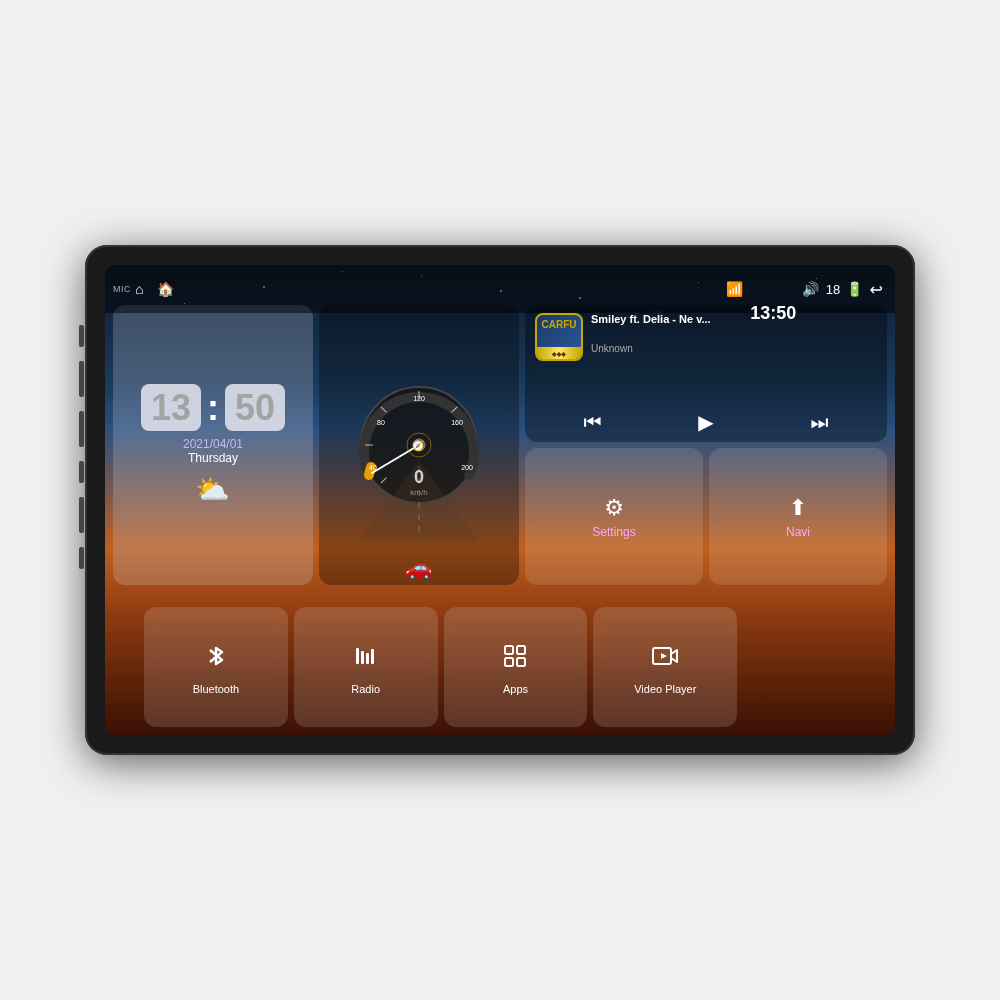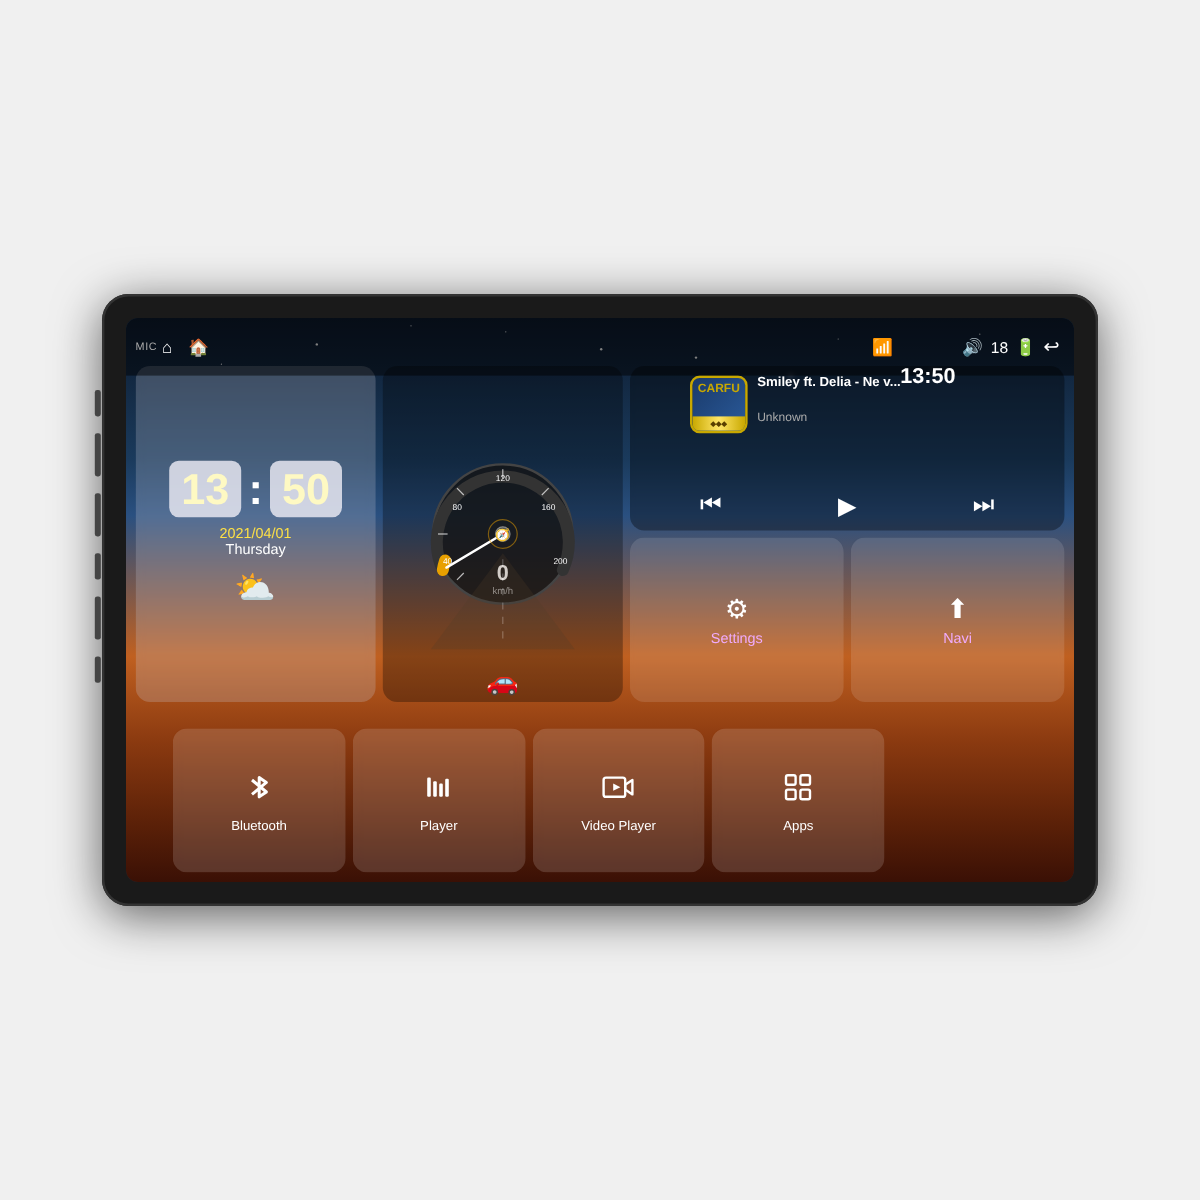--- a/index.html
+++ b/index.html
@@ -128,30 +128,30 @@
     }
     .clock-digits {
       display: flex; gap: 6px; align-items: center;
     }
     .clock-block {
       background: rgba(230,230,240,0.85);
       border-radius: 8px;
       padding: 4px 10px;
       font-size: 36px;
       font-weight: bold;
-      color: #fef9c3;
+      color: #a3a3a3;
       min-width: 56px;
       text-align: right;
       line-height: 1.1;
     }
     .clock-colon {
       font-size: 36px; font-weight: bold; color: white;
     }
     .clock-date {
-      color: #fde047; font-size: 12px; margin-top: 6px; text-align: center;
+      color: #c4b5fd; font-size: 12px; margin-top: 6px; text-align: center;
     }
     .clock-day {
       color: white; font-size: 12px; text-align: center;
     }
     .weather-icon {
       font-size: 28px; margin-top: 8px;
     }
 
     
     .speedo-widget {
@@ -183,21 +183,20 @@
     .media-logo {
       width: 48px; height: 48px;
       border-radius: 8px;
       background: linear-gradient(135deg, #1a3a6a, #2a5a9a);
       border: 2px solid #c8a800;
       display: flex; align-items: center; justify-content: center;
       font-size: 11px; font-weight: bold; color: #c8a800;
       flex-shrink: 0;
       position: relative;
       overflow: hidden;
-      margin-left: 40px;
     }
     .media-logo-ribbon {
       position: absolute; bottom: 0; left: 0; right: 0;
       height: 12px;
       background: linear-gradient(90deg, #c8a800, #ffe566, #c8a800);
       display: flex; align-items: center; justify-content: center;
       font-size: 6px; color: #5a4000;
     }
     .media-info { flex: 1; }
     .media-title { color: white; font-size: 11px; font-weight: bold; }
@@ -419,44 +418,44 @@
 
         <div class="dock-item">
           <span class="dock-icon">
             <svg width="28" height="28" viewBox="0 0 28 28">
               <rect x="4" y="6" width="3" height="16" rx="1" fill="white"></rect>
               <rect x="9" y="9" width="3" height="13" rx="1" fill="white"></rect>
               <rect x="14" y="11" width="3" height="11" rx="1" fill="white"></rect>
               <rect x="19" y="7" width="3" height="15" rx="1" fill="white"></rect>
             </svg>
           </span>
-          <span class="dock-label">Player</span>
-        </div>
-
-        <div class="dock-item">
-          <span class="dock-icon">
-            <svg width="28" height="28" viewBox="0 0 28 28">
-              <rect x="2" y="6" width="18" height="16" rx="2" fill="none" stroke="white" stroke-width="2"></rect>
-              <polygon points="20,12 26,8 26,20 20,16" fill="none" stroke="white" stroke-width="2" stroke-linejoin="round"></polygon>
-              <polygon points="10,11 10,17 16,14" fill="white"></polygon>
-            </svg>
-          </span>
-          <span class="dock-label">Video Player</span>
+          <span class="dock-label">Radio</span>
         </div>
 
         <div class="dock-item">
           <span class="dock-icon">
             <svg width="28" height="28" viewBox="0 0 28 28">
               <rect x="4" y="4" width="8" height="8" rx="1.5" fill="none" stroke="white" stroke-width="2"></rect>
               <rect x="16" y="4" width="8" height="8" rx="1.5" fill="none" stroke="white" stroke-width="2"></rect>
               <rect x="4" y="16" width="8" height="8" rx="1.5" fill="none" stroke="white" stroke-width="2"></rect>
               <rect x="16" y="16" width="8" height="8" rx="1.5" fill="none" stroke="white" stroke-width="2"></rect>
             </svg>
           </span>
           <span class="dock-label">Apps</span>
         </div>
 
+        <div class="dock-item">
+          <span class="dock-icon">
+            <svg width="28" height="28" viewBox="0 0 28 28">
+              <rect x="2" y="6" width="18" height="16" rx="2" fill="none" stroke="white" stroke-width="2"></rect>
+              <polygon points="20,12 26,8 26,20 20,16" fill="none" stroke="white" stroke-width="2" stroke-linejoin="round"></polygon>
+              <polygon points="10,11 10,17 16,14" fill="white"></polygon>
+            </svg>
+          </span>
+          <span class="dock-label">Video Player</span>
+        </div>
+
 
       </div>
 
     </div>
   </div>
 </div>
 
 </body></html>

